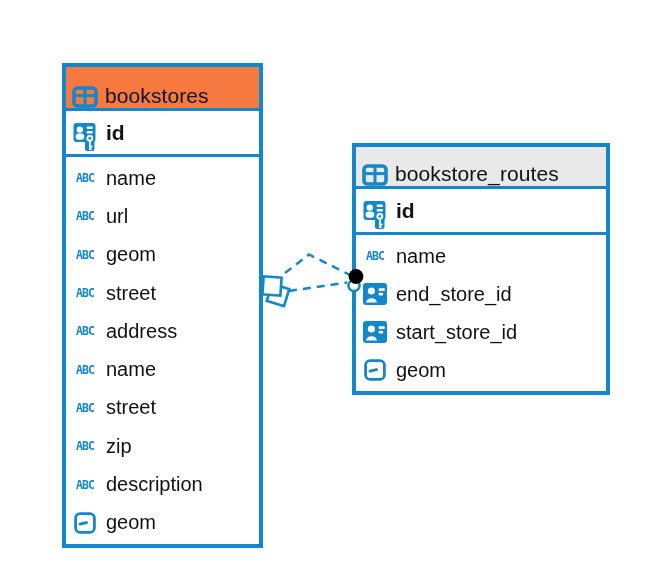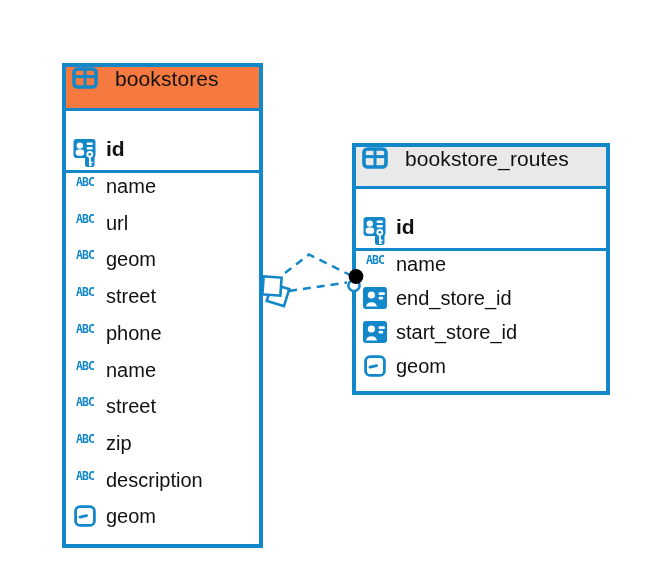--- a/index.html
+++ b/index.html
@@ -15,35 +15,35 @@
     font-family:"Liberation Sans", sans-serif;color:var(--ink);
   }
   .erd-canvas{position:absolute;inset:0;}
   .db-table{
     position:absolute;box-sizing:border-box;background:#ffffff;
     border:4px solid var(--accent);display:flex;flex-direction:column;
   }
   #table-bookstores{left:62px;top:63px;width:201px;height:485px;}
   #table-bookstore-routes{left:352px;top:143px;width:258px;height:252px;}
   .table-header{
-    display:flex;align-items:flex-start;gap:17px;padding:0 5px 0 6px;
+    display:flex;align-items:flex-end;gap:7px;padding:0 5px 0 6px;
     border-bottom:3px solid var(--accent);flex:0 0 auto;
     font-size:21px;letter-spacing:.1px;white-space:nowrap;overflow:hidden;
   }
   #table-bookstores .table-header{height:41px;background:var(--t1-header);}
   #table-bookstore-routes .table-header{height:39px;background:var(--t2-header);}
   .pk-row{
-    display:flex;align-items:center;gap:8px;padding:16px 5px 0 6px;
+    display:flex;align-items:center;gap:8px;padding:0 5px 0 6px;
     border-bottom:3px solid var(--accent);flex:0 0 auto;height:43px;
     font-size:21px;font-weight:700;
   }
   .pk-icon-svg{transform:translateY(4px);}
   .fields{display:flex;flex-direction:column;flex:1 1 auto;padding:2px 0;}
   .field-row{
-    display:flex;gap:8px;padding:0 5px 0 6px;flex:1 1 0;
+    display:flex;align-items:center;gap:8px;padding:0 5px 0 6px;flex:1 1 0;
     font-size:20px;white-space:nowrap;
   }
   .abc{
     display:inline-block;width:26px;flex:0 0 26px;text-align:center;
     font-family:"DejaVu Sans Mono", monospace;font-size:11.5px;font-weight:700;
     letter-spacing:-1px;color:var(--accent);
   }
   .icon-box{display:inline-flex;width:26px;flex:0 0 26px;justify-content:center;}
   .field-label{overflow:hidden;}
   svg.overlay{position:absolute;left:0;top:0;pointer-events:none;z-index:6;}
@@ -103,21 +103,21 @@
         <div class="field-row">
   <span class="abc">ABC</span>
 <span class="field-label">geom</span>
         </div>
         <div class="field-row">
   <span class="abc">ABC</span>
 <span class="field-label">street</span>
         </div>
         <div class="field-row">
   <span class="abc">ABC</span>
-<span class="field-label">phone</span>
+<span class="field-label">address</span>
         </div>
         <div class="field-row">
   <span class="abc">ABC</span>
 <span class="field-label">name</span>
         </div>
         <div class="field-row">
   <span class="abc">ABC</span>
 <span class="field-label">street</span>
         </div>
         <div class="field-row">

